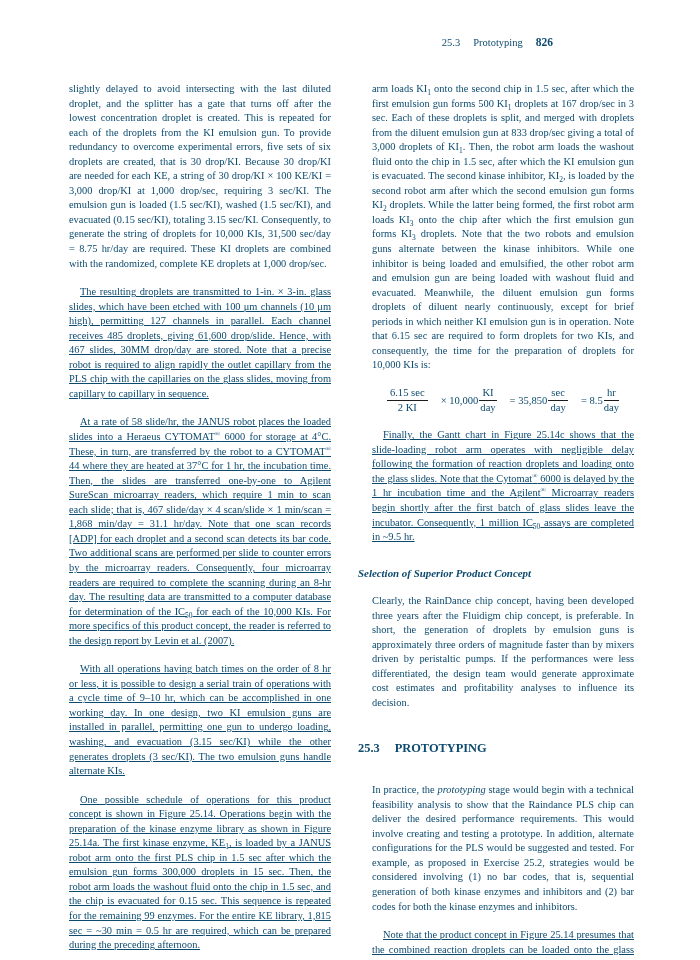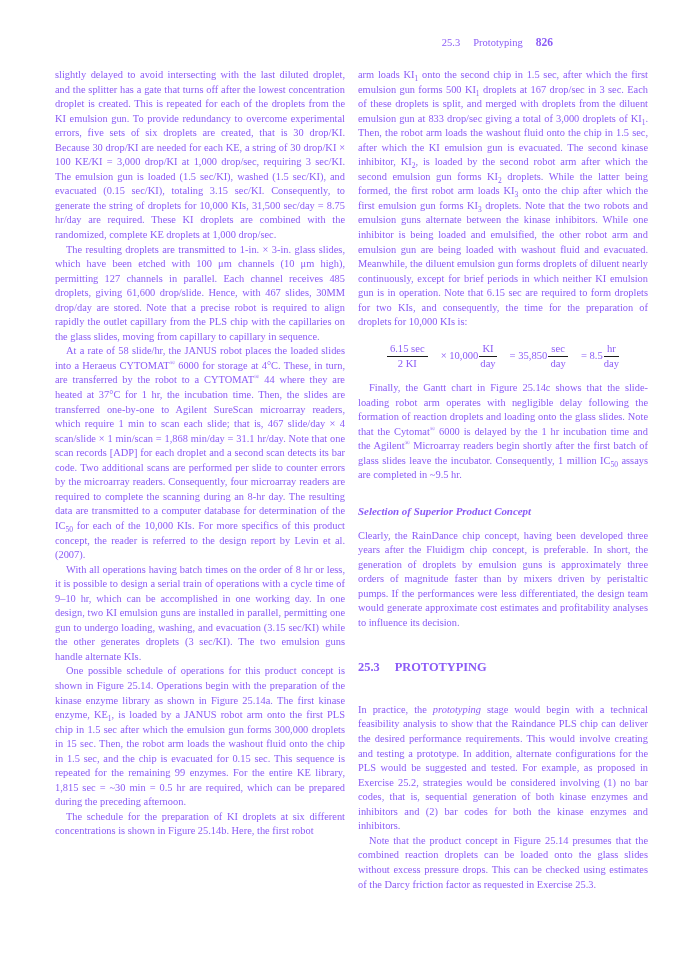--- a/index.html
+++ b/index.html
@@ -9,21 +9,21 @@
     width: 700px;
     height: 960px;
     overflow: hidden;
   }
   .page {
     position: relative;
     width: 605px;
     height: 960px;
     background: #ffffff;
     font-family: "Liberation Serif", serif;
-    color: #8b5cf6;
+    color: #0c4a6e;
   }
   .running-head {
     position: absolute;
     top: 36px;
     right: 52px;
     font-size: 10.5px;
     display: flex;
     align-items: baseline;
     gap: 13px;
   }
@@ -39,24 +39,25 @@
     display: flex;
     gap: 13px;
   }
   .col {
     width: 290px;
     text-align: justify;
     font-size: 10.4px;
     line-height: 14.55px;
   }
   .para {
-    margin: 0;
+    margin: 14px;
   }
   .ind {
     text-indent: 11px;
+    text-decoration: underline;
   }
   sub {
     font-size: 7.5px;
     line-height: 0;
   }
   sup {
     font-size: 7px;
     line-height: 0;
   }
   .equation {

